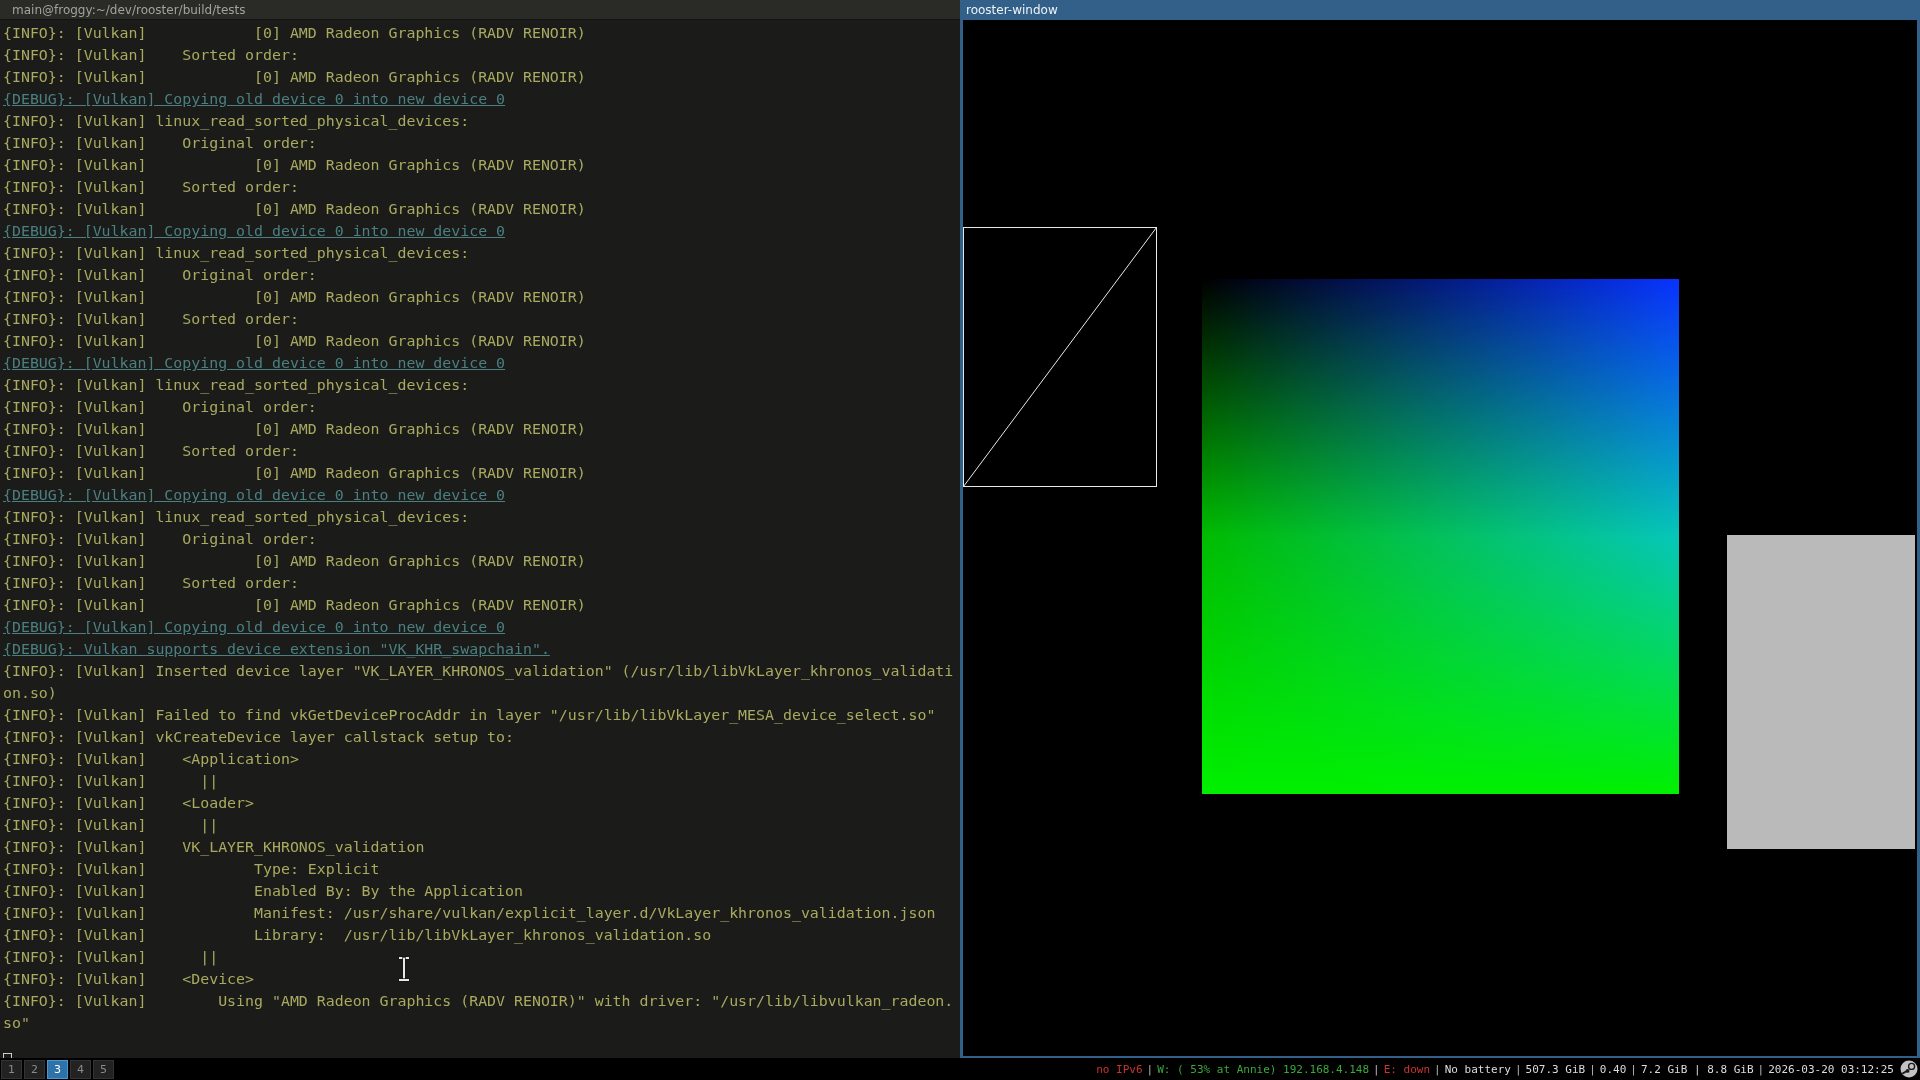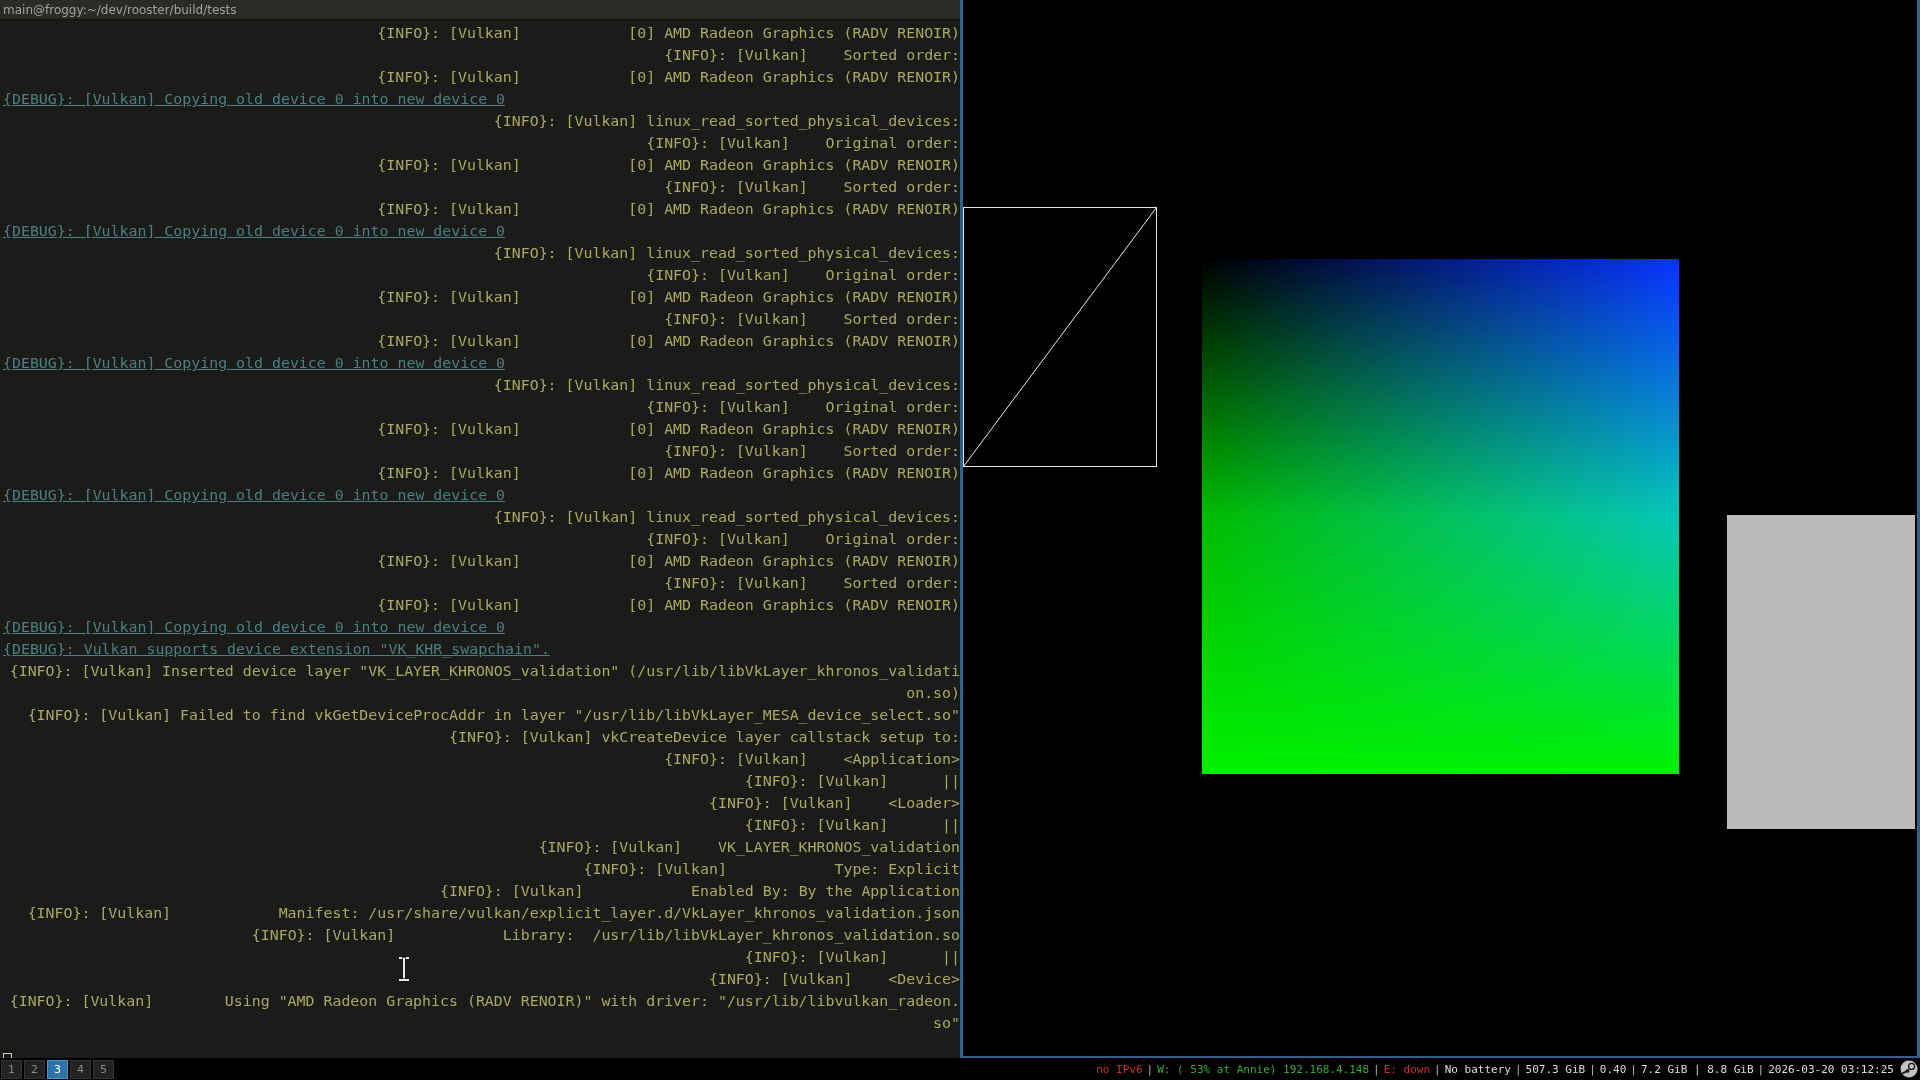--- a/index.html
+++ b/index.html
@@ -2,26 +2,26 @@
 <html style="--term-bg: #1b1b19; --term-title-bg: #2a2a27; --term-title-fg: #a3a399; --c-info: #a9aa60; --c-debug: #4b7f81; --accent: #336089; --canvas-bg: #000000; --wire: #e8e8e8; --grad-tl: #000000; --grad-tr: #0833ff; --grad-bl: #00f000; --gray-quad: #bababa; --bar-red: #cc3333; --bar-green: #3aa93a; --bar-white: #dcdcdc;"><head>
 <meta charset="utf-8">
 <style>
   html,body{margin:0;padding:0;background:#000;width:1920px;height:1080px;overflow:hidden;}
   *{box-sizing:border-box;}
   body{font-family:"DejaVu Sans",sans-serif;}
 
   
   .terminal-window{position:absolute;left:0;top:0;width:960px;height:1058px;background:var(--term-bg);}
   .term-titlebar{height:20px;background:var(--term-title-bg);color:var(--term-title-fg);
-    font:12px "DejaVu Sans",sans-serif;line-height:20px;padding-left:3px;
+    font:12px "DejaVu Sans",sans-serif;line-height:20px;padding-left:12px;
     border-bottom:1px solid #141412;letter-spacing:0;}
   .term-body{position:relative;height:1038px;overflow:hidden;padding:2px 0 0 3px;}
   .term-lines{font:14.9px/22px "DejaVu Sans Mono",monospace;white-space:pre;}
   .tline{height:22px;}
-  .tline.info{color:var(--c-info);text-align:right;}
+  .tline.info{color:var(--c-info);}
   .tline.debug{color:var(--c-debug);text-decoration:underline;}
   .term-cursor{position:absolute;left:3px;top:1033px;width:9px;height:19px;border:1px solid #cfcfc8;}
 
   
   .mouse-ibeam{position:absolute;left:398px;top:936px;width:13px;height:26px;}
   .mouse-ibeam .stem{position:absolute;left:5px;top:2px;width:2px;height:21px;background:#e8e8e8;box-shadow:0 0 0 1px rgba(20,20,20,.7);}
   .mouse-ibeam .serif-top,.mouse-ibeam .serif-bottom{position:absolute;left:1px;width:10px;height:2px;background:#e8e8e8;box-shadow:0 0 0 1px rgba(20,20,20,.7);}
   .mouse-ibeam .serif-top{top:1px;}
   .mouse-ibeam .serif-bottom{top:23px;}
 
@@ -71,20 +71,23 @@
     <div class="term-cursor"></div>
     <div class="mouse-ibeam">
       <div class="serif-top"></div>
         <div class="stem"></div>
         <div class="serif-bottom"></div>
     </div>
   </div>
 </div>
 
 <div class="rooster-window">
+  <div class="rooster-titlebar">
+    <span>rooster-window</span>
+  </div>
   <div class="canvas">
     <svg class="wireframe-quad" viewBox="0 0 194 260" width="194" height="260">
       <rect x="0.5" y="0.5" width="193" height="259" fill="none" stroke="var(--wire)" stroke-width="1"></rect>
       <line x1="0.5" y1="259.5" x2="193.5" y2="0.5" stroke="var(--wire)" stroke-width="1"></line>
     </svg>
     <div class="gradient-quad"></div>
     <div class="gray-quad"></div>
   </div>
 </div>
 

